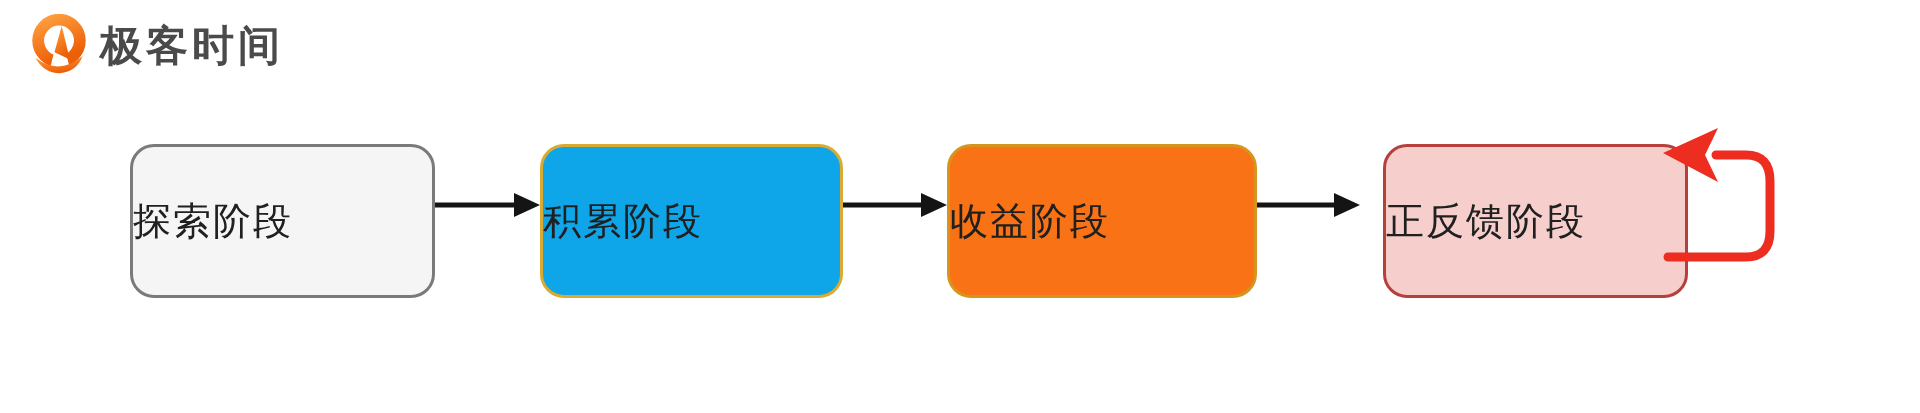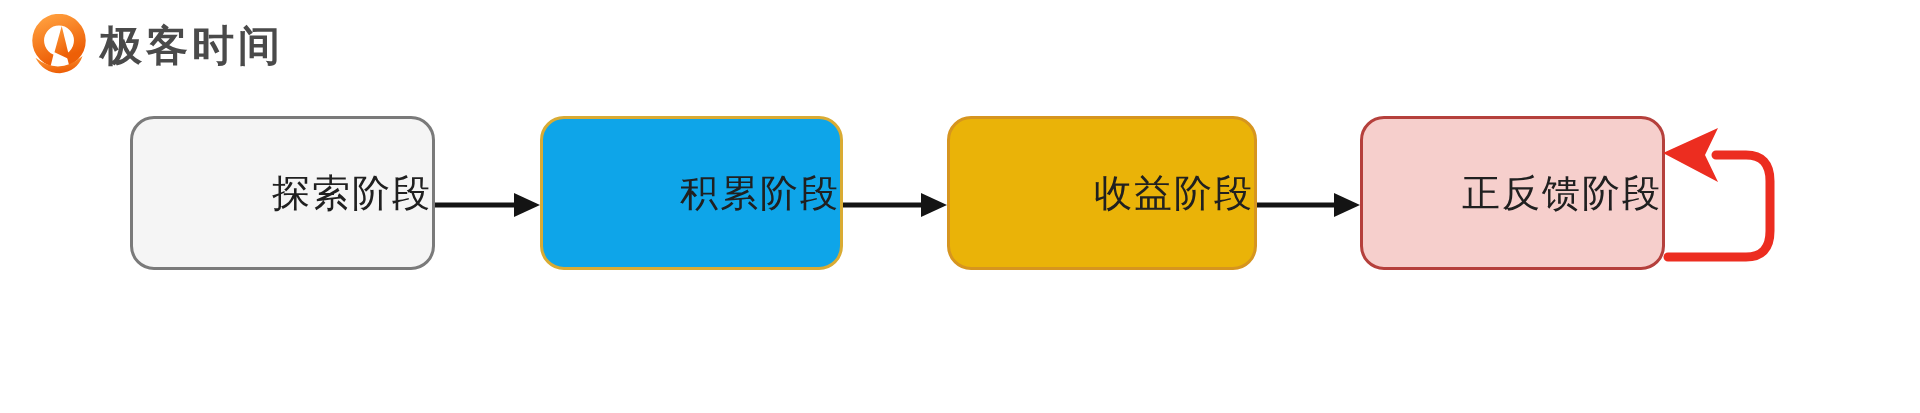--- a/index.html
+++ b/index.html
@@ -15,26 +15,26 @@
     position:absolute;left:30px;top:14px;
     display:flex;align-items:center;gap:12px;
   }
   .brand-mark{width:58px;height:64px;display:block;}
   .brand-name{
     font-size:42px;font-weight:700;color:#4a4a4a;
     letter-spacing:4px;line-height:64px;white-space:nowrap;
   }
   
   .stage-box{
-    position:absolute;top:116px;height:154px;
+    position:absolute;top:144px;height:154px;
     box-sizing:border-box;
     border:3px solid #999;
     border-radius:24px;
     background:#f5f5f5;
-    display:flex;align-items:center;justify-content:flex-end;
+    display:flex;align-items:center;justify-content:flex-start;
   }
   .stage-label{
     font-size:38px;color:#202020;letter-spacing:2px;white-space:nowrap;
   }
   .box-1{left:130px;width:305px;}
   .box-2{left:540px;width:303px;}
   .box-3{left:947px;width:310px;}
   .box-4{left:1360px;width:305px;}
   
   .connector{position:absolute;top:183px;height:44px;}
@@ -63,24 +63,24 @@
     </svg>
     <span class="brand-name" style="color: rgb(74, 74, 74);">极客时间</span>
   </div>
 
   <div class="stage-box box-1" style="background: rgb(245, 245, 245); border-color: rgb(122, 122, 122);">
     <span class="stage-label">探索阶段</span>
   </div>
   <div class="stage-box box-2" style="background: #0ea5e9; border-color: rgb(217, 171, 51);">
     <span class="stage-label">积累阶段</span>
   </div>
-  <div class="stage-box box-3" style="background: #eab308; border-color: rgb(214, 149, 31);">
+  <div class="stage-box box-3" style="background: #f97316; border-color: rgb(214, 149, 31);">
     <span class="stage-label">收益阶段</span>
   </div>
-  <div class="stage-box box-4" style="background: rgb(246, 207, 204); border-color: rgb(181, 64, 60);">
+  <div class="stage-box box-4" style="background: rgb(246, 207, 204); border-color: rgb(181, 64, 60); margin-left: 23px;">
     <span class="stage-label">正反馈阶段</span>
   </div>
 
   <svg class="connector conn-1" viewBox="0 0 105 44">
     <line class="conn-stroke" x1="0" y1="22" x2="82" y2="22" stroke-width="5" stroke="#141414"></line>
     <polygon class="conn-fill" points="79,10 105,22 79,34" fill="#141414"></polygon>
   </svg>
   <svg class="connector conn-2" viewBox="0 0 104 44">
     <line class="conn-stroke" x1="0" y1="22" x2="81" y2="22" stroke-width="5" stroke="#141414"></line>
     <polygon class="conn-fill" points="78,10 104,22 78,34" fill="#141414"></polygon>

